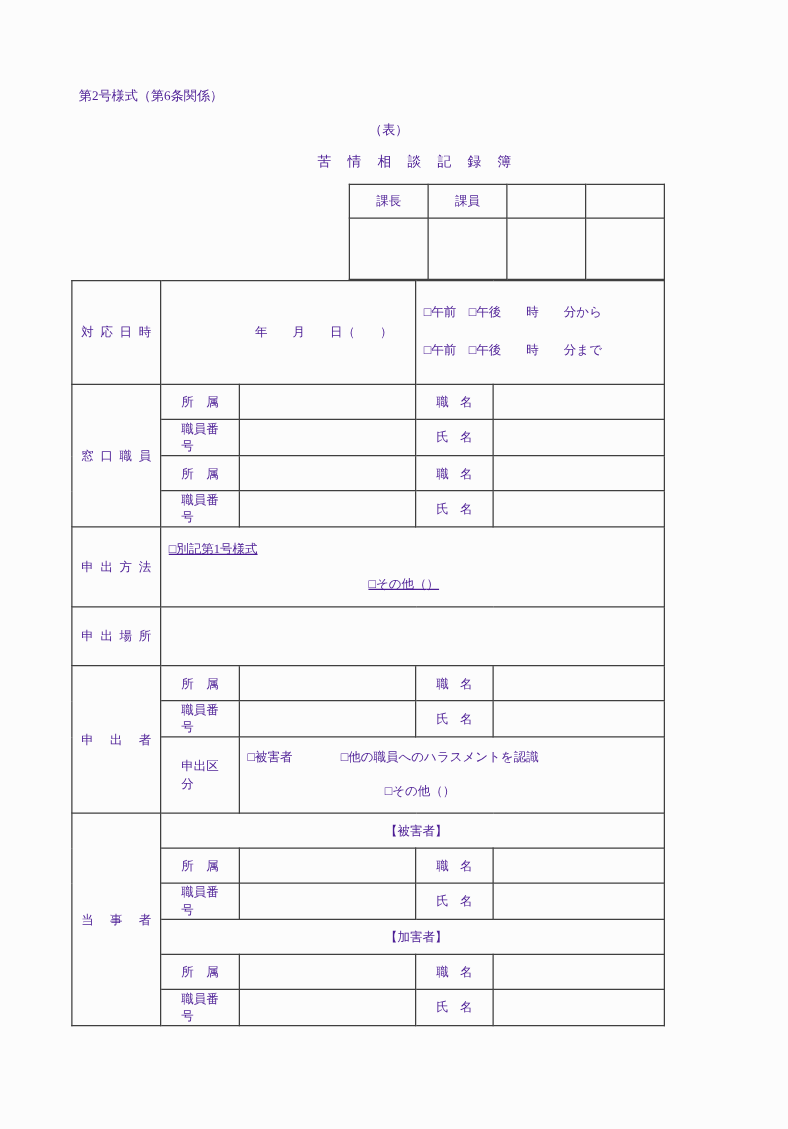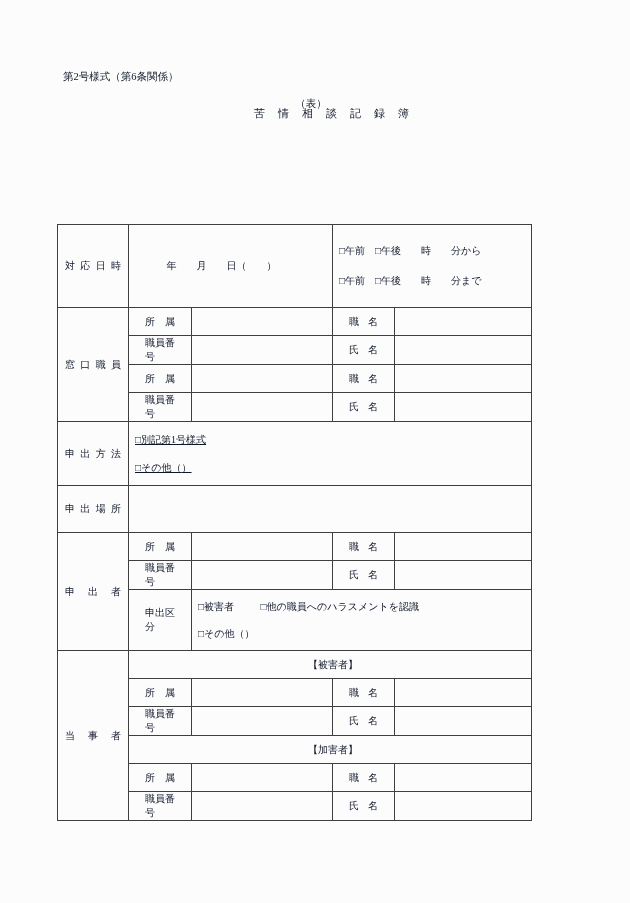--- a/index.html
+++ b/index.html
@@ -2,21 +2,21 @@
 <html><head>
 <meta charset="utf-8">
 <style>
   * { box-sizing: border-box; }
   html, body { margin: 0; padding: 0; }
   .page {
     position: relative;
     width: 630px;
     height: 903px;
     background: #fcfcfc;
-    color: #0f172a;
+    color: #4c1d95;
     font-family: "Liberation Serif", "DejaVu Serif", serif;
     overflow: hidden;
   }
   .form-no {
     position: absolute;
     left: 63px;
     top: 70px;
     font-size: 10.5px;
     white-space: nowrap;
   }
@@ -24,21 +24,21 @@
     position: absolute;
     left: 311px;
     top: 97px;
     transform: translateX(-50%);
     font-size: 10.5px;
     white-space: nowrap;
   }
   .doc-title {
     position: absolute;
     left: 338px;
-    top: 106px;
+    top: 122px;
     transform: translateX(-50%);
     font-size: 11px;
     letter-spacing: 13px;
     white-space: nowrap;
   }
   table {
     border-collapse: collapse;
     table-layout: fixed;
   }
   td {
@@ -73,44 +73,60 @@
     text-align: justify;
     text-align-last: justify;
     padding: 16px 7px;
   }
   .sub {
     text-align: justify;
     text-align-last: justify;
     padding: 0 16px;
   }
   .date-cell {
-    text-align: center;
+    text-align: right;
     padding-right: 18px;
   }
   .multiline div { line-height: 30px; padding-left: 6px; }
   .method-cell div { line-height: 28px; text-decoration: underline; }
   .category-cell div { line-height: 27px; }
   .paren-line {
     display: flex;
-    justify-content: flex-start;
+    justify-content: center;
   }
   .method-cell .paren-line { padding-right: 20px; }
   .category-cell .paren-line { padding-right: 57px; }
-  .opt2 { margin-left: 24px; }
+  .opt2 { margin-left: 36px; }
   .header-cell { padding-left: 6px; text-align: center; }
 </style>
 </head>
 <body>
 
 <div class="page">
 
   <div class="form-no">第2号様式（第6条関係）</div>
   <div class="side-note">（表）</div>
   <div class="doc-title">苦情相談記録簿</div>
 
+  <table class="approval-table">
+    <tbody>
+        <tr class="ah-head">
+      <td>課長</td>
+      <td>課員</td>
+      <td></td>
+      <td></td>
+    </tr>
+    <tr class="ah-stamp">
+      <td></td>
+      <td></td>
+      <td></td>
+      <td></td>
+    </tr>
+  </tbody>
+    </table>
 
   <table class="main-table">
     <colgroup>
       <col style="width:71px">
         <col style="width:63px">
         <col style="width:141px">
         <col style="width:62px">
         <col style="width:137px">
     </colgroup>
 

